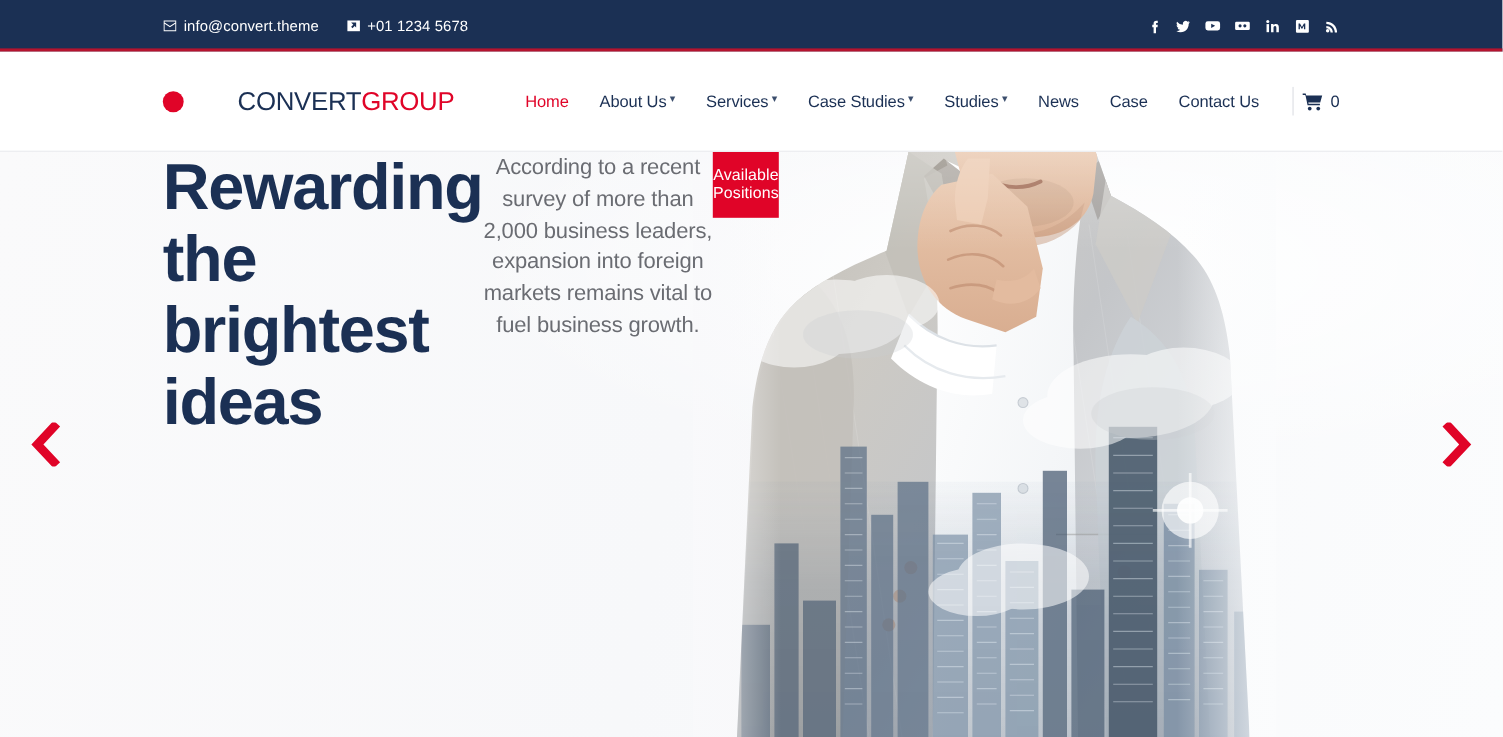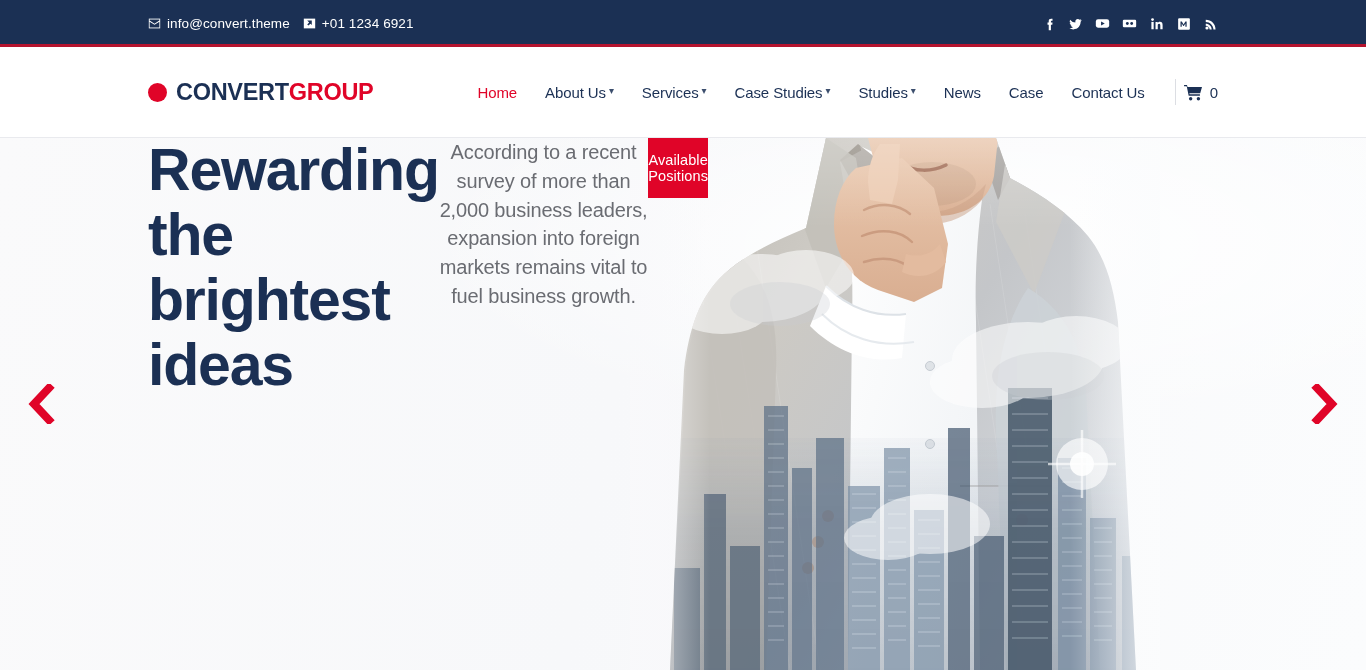--- a/index.html
+++ b/index.html
@@ -14,40 +14,40 @@
   #topbar{
     height:47px; background:#1b3054;
     display:flex; align-items:center;
     padding:0 148px 0 148px;
     position:relative;
   }
   #topbar::after{
     content:""; position:absolute; left:0; right:0; bottom:0;
     height:3px; background:#b5132e;
   }
-  .tb-left{ display:flex; align-items:center; gap:13px; }
+  .tb-left{ display:flex; align-items:center; gap:25px; }
   .tb-item{ display:flex; align-items:center; gap:6px;
     color:#ffffff; font-size:13.5px; letter-spacing:.1px; }
   .tb-item svg{ display:block; }
   .tb-right{ margin-left:auto; display:flex; align-items:center; gap:12px; }
   .soc{ width:15px; height:15px; display:flex; align-items:center; justify-content:center;
     color:#ffffff; }
   .soc svg{ display:block; }
 
   
   #header{
     height:91px; background:#ffffff;
     display:flex; align-items:center;
     padding:0 148px;
     border-bottom:1px solid #e9eaee;
     position:relative; z-index:5;
   }
   #logo{ display:flex; align-items:center; gap:9px; }
   .logo-dot{ width:19px; height:19px; border-radius:50%; background:#e00428; }
-  .logo-text{ font-size:23.5px; font-weight:bold; letter-spacing:-.3px; }
+  .logo-text{ font-size:23.5px; font-weight:normal; letter-spacing:-.3px;margin-left:40px; }
   .logo-a{ color:#1b3054; }
   .logo-b{ color:#e00428; }
 
   #nav{ margin-left:auto; display:flex; align-items:center; }
   .nav-item{
     display:flex; align-items:flex-start; gap:3px;
     color:#1b3054; font-size:15px; font-weight:normal;
     padding:0 14px; cursor:pointer; white-space:nowrap;
     letter-spacing:-.1px;
   }
@@ -127,21 +127,21 @@
       <span>info@convert.theme</span>
     </a>
 
     <a class="tb-item" href="#" style="text-decoration:none">
       <span>
         <svg width="13" height="13" viewBox="0 0 16 16">
           <rect x="1" y="2" width="14" height="12" fill="#ffffff"></rect>
           <path d="M5.2 4.3h5.6v5.6l-1.7-1.7-2.4 2.4-1.5-1.5 2.4-2.4z" fill="#1b3054"></path>
         </svg>
       </span>
-      <span>+01 1234 6921</span>
+      <span>+01 1234 5678</span>
     </a>
 
   </div>
 
   <div class="tb-right">
     <a class="soc" href="#">
       <svg width="14" height="14" viewBox="0 0 16 16" fill="#ffffff">
           <path d="M10.5 2H12v2.4h-1.2c-.5 0-.6.2-.6.6v1.3H12L11.8 8.8H10.2V15H7.7V8.8H6.3V6.3h1.4V4.7C7.7 3 8.6 2 10.5 2z"></path>
         </svg>
     </a>

